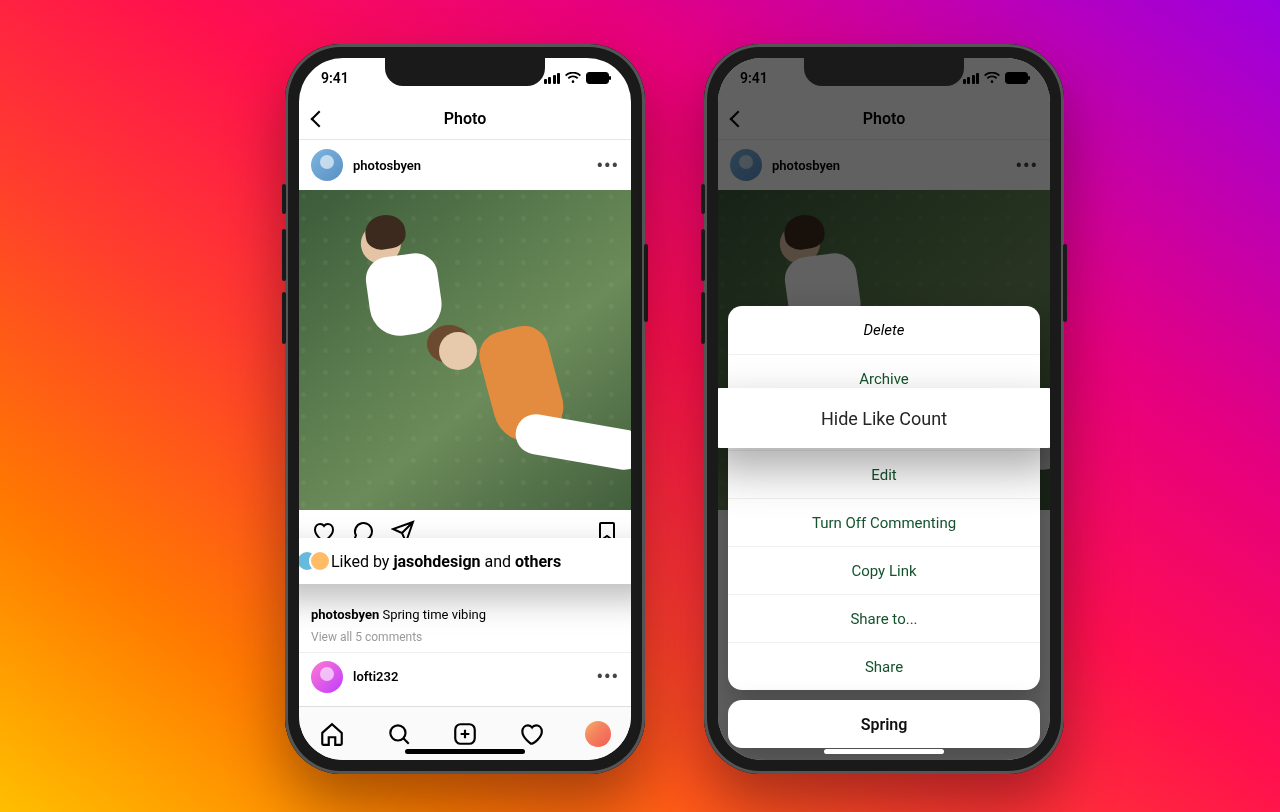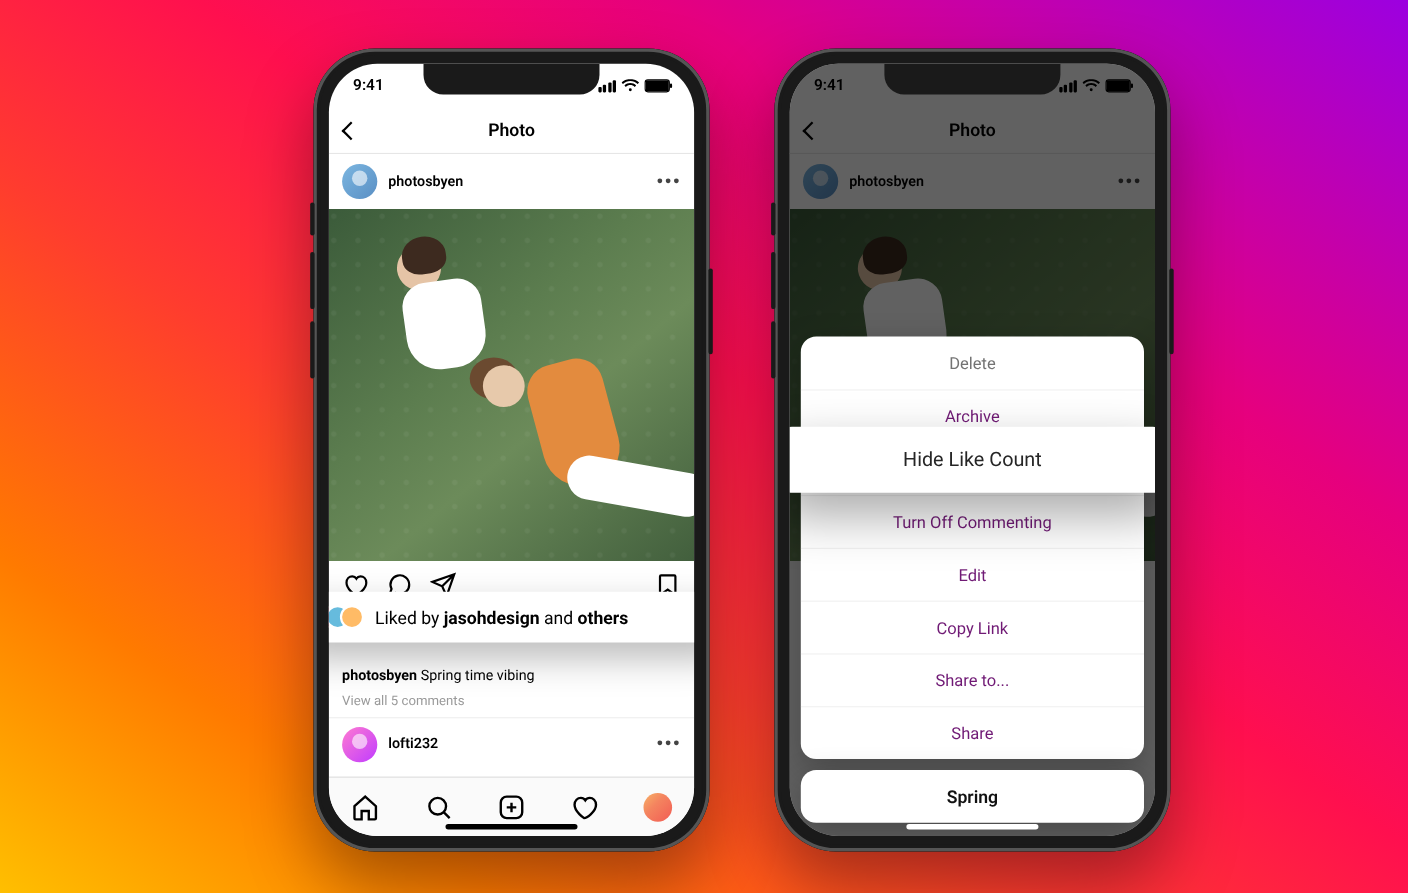--- a/index.html
+++ b/index.html
@@ -87,21 +87,21 @@
 
   .action-row{ height:44px; display:flex; align-items:center; padding:0 12px; gap:16px; }
   .action-row .spacer{ flex:1; }
   .ico{ width:24px; height:24px; display:inline-flex; align-items:center; justify-content:center; }
   .stroke{ fill:none; stroke:#000; stroke-width:2; }
 
   .like-callout{
     position:absolute; left:-32px; width:394px; top:480px;
     background:#fff; border-radius:12px;
     padding:12px 16px; box-shadow:0 14px 34px rgba(0,0,0,.28);
-    z-index:40; display:flex; align-items:center; gap:10px;
+    z-index:40; display:flex; align-items:center; gap:0;
     font-size:16px;
   }
   .faces{ display:flex; }
   .faces span{ width:22px;height:22px;border-radius:50%; border:2px solid #fff; display:inline-block; }
   .faces span:nth-child(1){ background:#d36; }
   .faces span:nth-child(2){ background:#6bd; margin-left:-9px;}
   .faces span:nth-child(3){ background:#fb6; margin-left:-9px;}
   .lt-normal{ font-weight:400;}
   .lt-bold{ font-weight:700;}
 
@@ -115,23 +115,23 @@
   .tabbar{ position:absolute; bottom:0; left:0; right:0; height:54px; background:#fafafa; border-top:1px solid #ddd; display:flex; align-items:center; justify-content:space-around; }
   .tabbar .ico{ width:26px; height:26px; }
   .home-ind{ position:absolute; bottom:6px; left:50%; transform:translateX(-50%); width:120px; height:5px; border-radius:3px; background:#000; z-index:60;}
   .profile-dot{ width:26px;height:26px;border-radius:50%; background:linear-gradient(135deg,#f7b267 0%,#f4845f 40%,#f25c54 100%);}
 
   
   .dim-overlay{ position:absolute; inset:0; background:rgba(0,0,0,.62); z-index:30;}
   .dimmed .statusbar, .dimmed .navbar, .dimmed .post-header, .dimmed .photo { filter:none; }
   .sheet-wrap{ position:absolute; left:10px; right:10px; bottom:12px; z-index:40; }
   .sheet{ background:#fff; border-radius:14px; overflow:hidden; box-shadow:0 10px 30px rgba(0,0,0,.25); margin-bottom:10px;}
-  .sheet-item{ height:48px; display:flex; align-items:center; justify-content:center; font-size:15px; color:#701a75; border-top:1px solid #f0f0f0; }
+  .sheet-item{ height:48px; display:flex; align-items:center; justify-content:center; font-size:15px; color:#14532d; border-top:1px solid #f0f0f0; }
   .sheet-item:first-child{ border-top:none; }
-  .sheet-item.danger{ color:#737373; }
+  .sheet-item.danger{ color:#000000;font-style:italic; }
   .cancel-btn{ background:#fff; border-radius:14px; height:48px; display:flex; align-items:center; justify-content:center; font-size:16px; font-weight:600; color:#111; box-shadow:0 10px 30px rgba(0,0,0,.25);}
 
   .hide-like-pop{
     position:absolute; z-index:45;
     left:-12px; right:-12px;
     top: 330px;
     background:#fff; border-radius:14px;
     height:60px; display:flex; align-items:center; justify-content:center;
     font-size:18px; color:#262626;
     box-shadow:0 20px 46px rgba(0,0,0,.35);
@@ -326,22 +326,22 @@
 
       <div class="hide-like-pop">
         <span>Hide Like Count</span>
       </div>
 
       <div class="sheet-wrap">
         <div class="sheet" id="sheet">
             <div class="sheet-item danger">Delete</div>
             <div class="sheet-item">Archive</div>
             <div class="sheet-item">Hide Like Count</div>
+            <div class="sheet-item">Edit</div>
             <div class="sheet-item">Turn Off Commenting</div>
-            <div class="sheet-item">Edit</div>
             <div class="sheet-item">Copy Link</div>
             <div class="sheet-item">Share to...</div>
             <div class="sheet-item">Share</div>
           </div>
         <div class="cancel-btn">
           <span>Spring</span>
         </div>
       </div>
 
       <div class="home-ind"></div>

